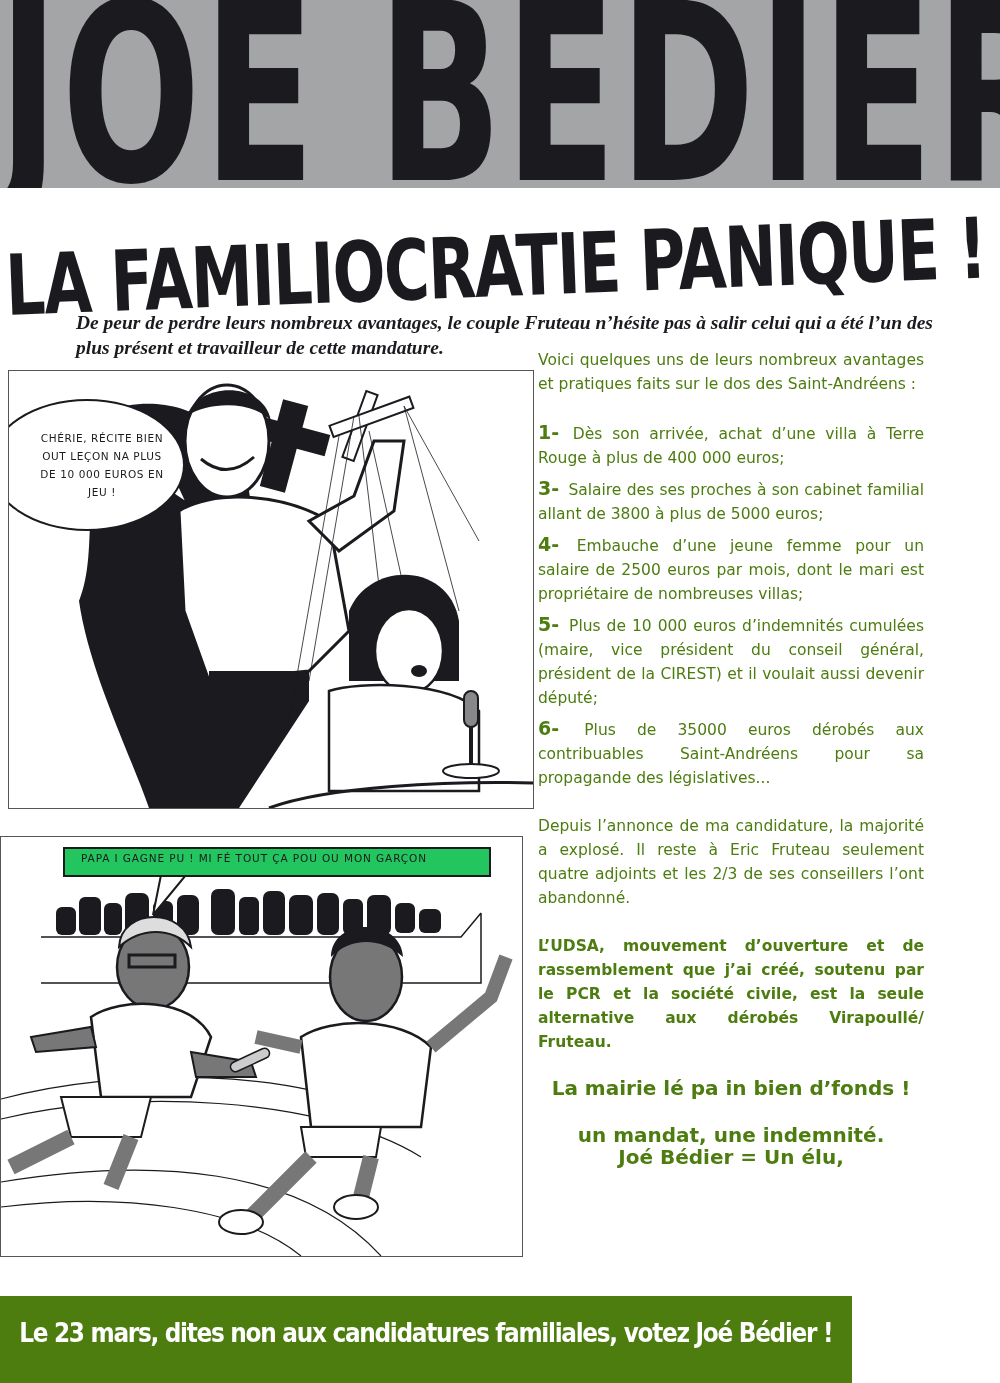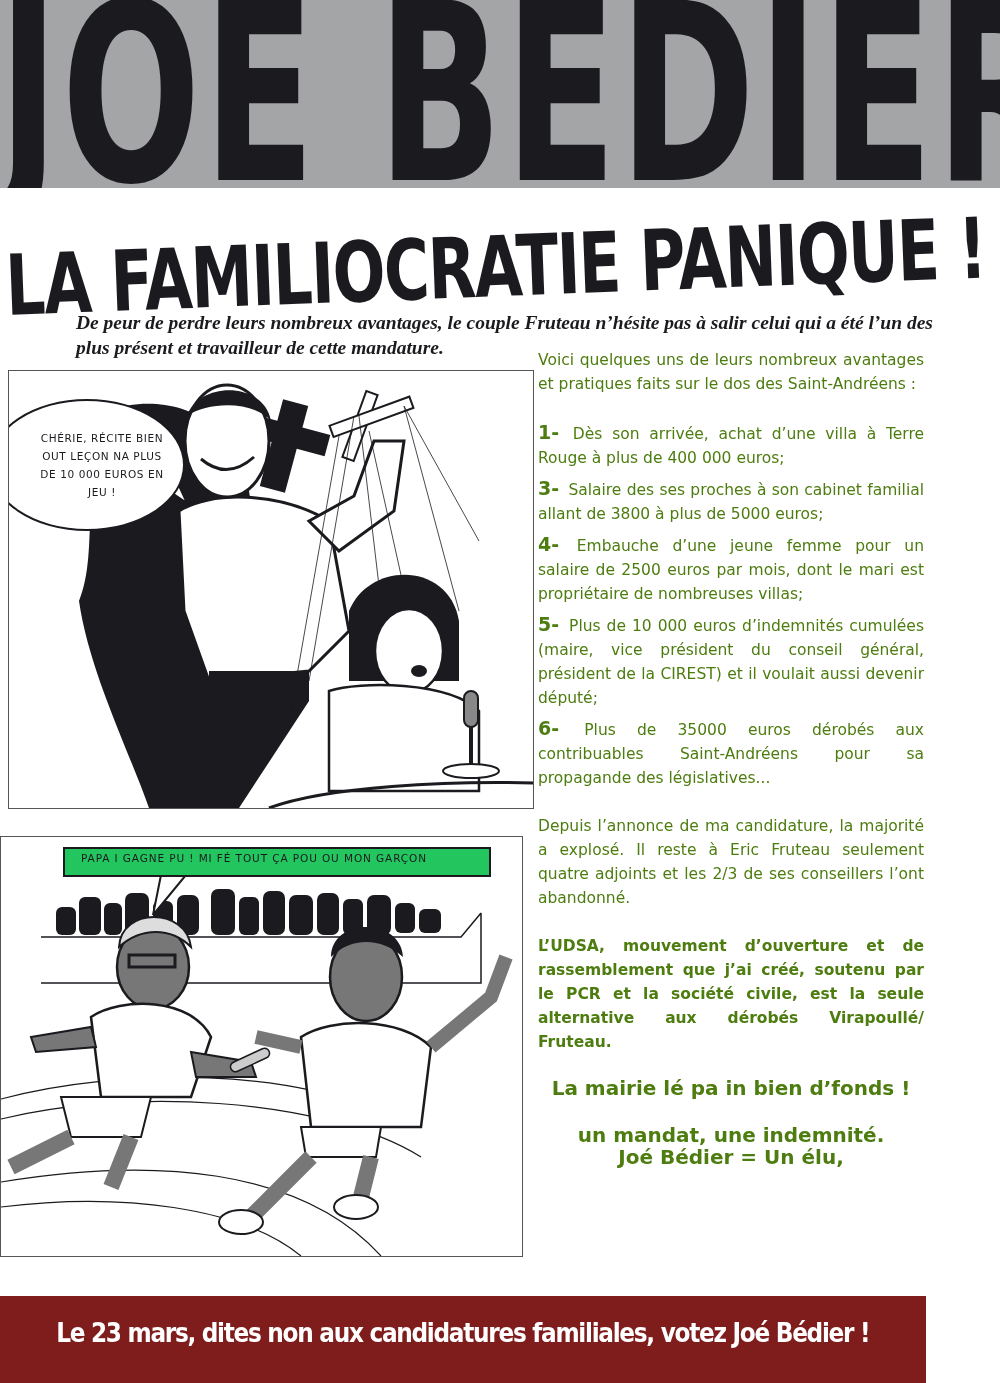--- a/index.html
+++ b/index.html
@@ -65,22 +65,22 @@
   .bold-para { font-weight: bold; }
   .slogan {
     margin-top: 22px !important; font-weight: bold; font-size: 20px; text-align: center;
     white-space: nowrap;
   }
   .signature {
     margin-top: 24px !important; font-weight: bold; font-size: 20px; line-height: 22px;
     text-align: center;
   }
   .footer {
-    position: absolute; left: 0; top: 1296px; width: 926px; height: 87px;
-    background: #7f1d1d; display: flex; align-items: center; justify-content: center; text-align: center;
+    position: absolute; left: 0; top: 1296px; width: 852px; height: 87px;
+    background: #4d7c0f; display: flex; align-items: center; justify-content: center; text-align: center;
   }
   .footer-text {
     font-family: "DejaVu Sans", sans-serif; font-weight: bold; color: #fff;
     font-size: 27px; letter-spacing: -1.5px; white-space: nowrap;
     transform: scaleX(0.86); margin-top: -14px;
   }
 </style>
 </head>
 <body>
 

